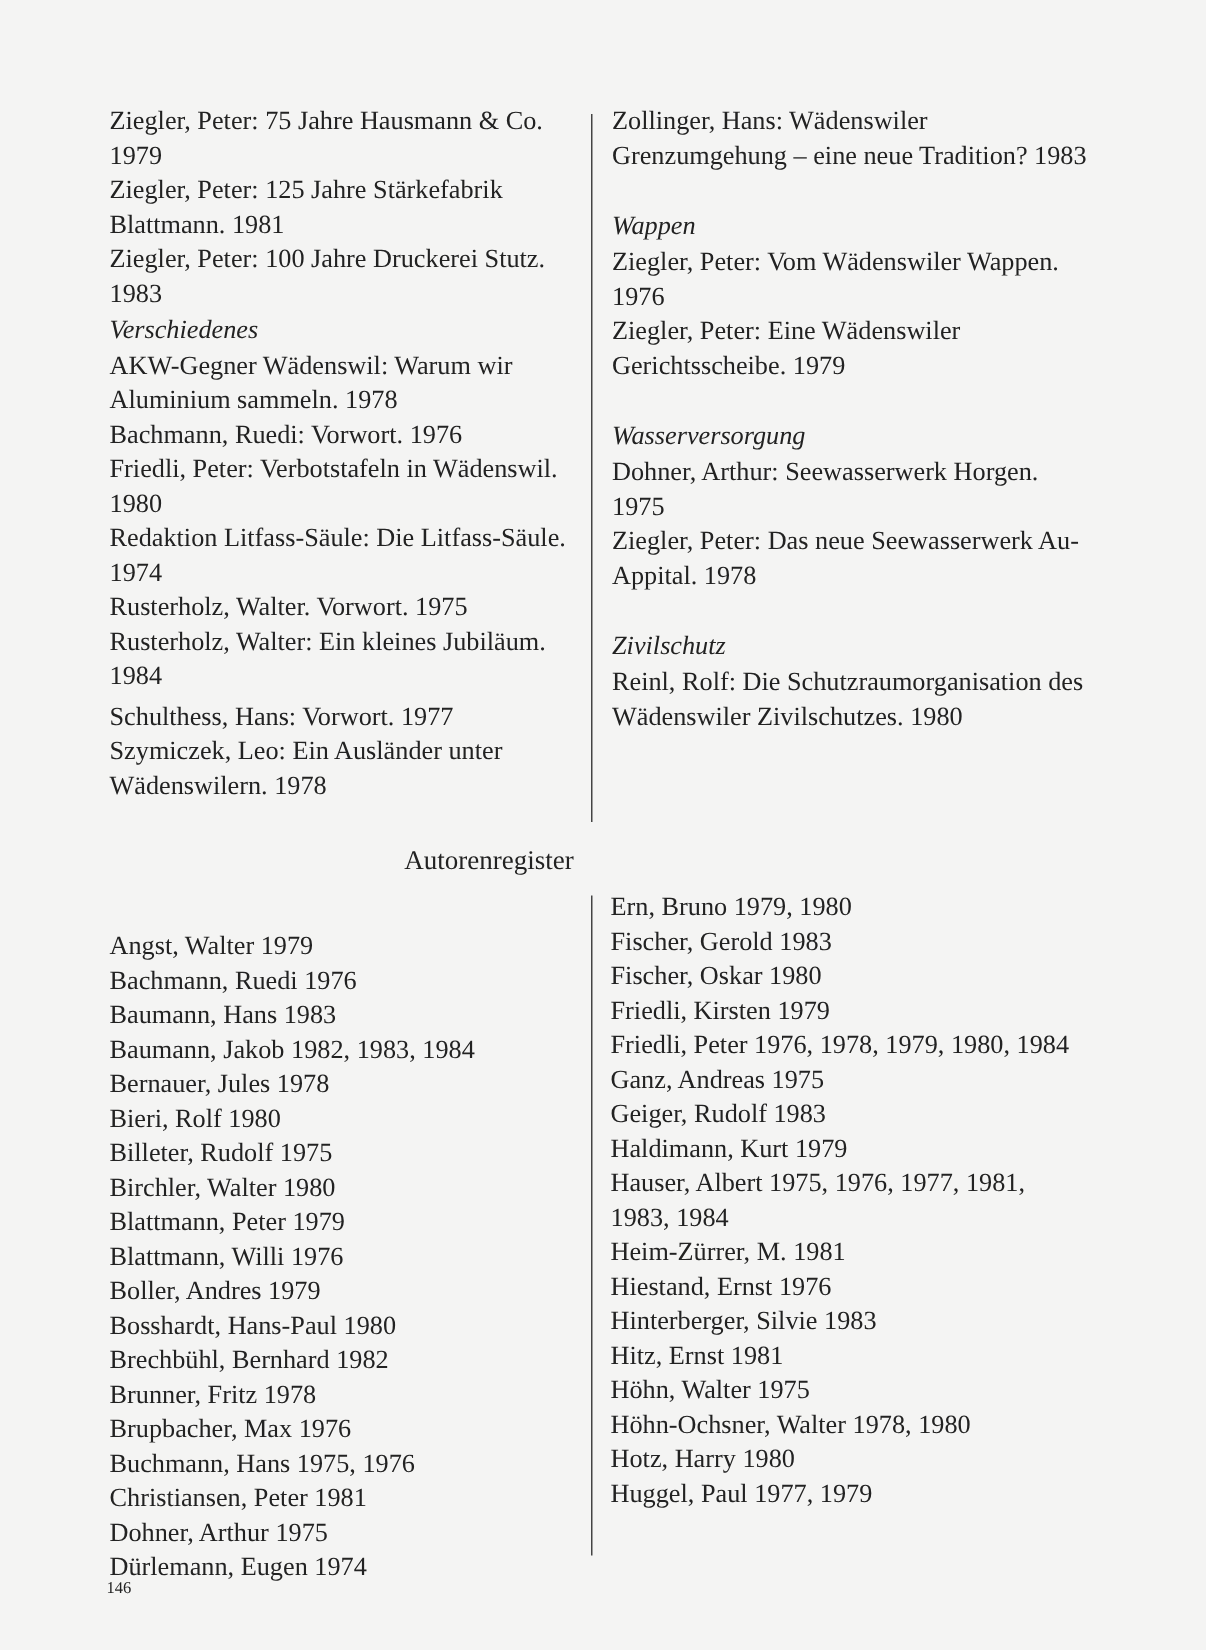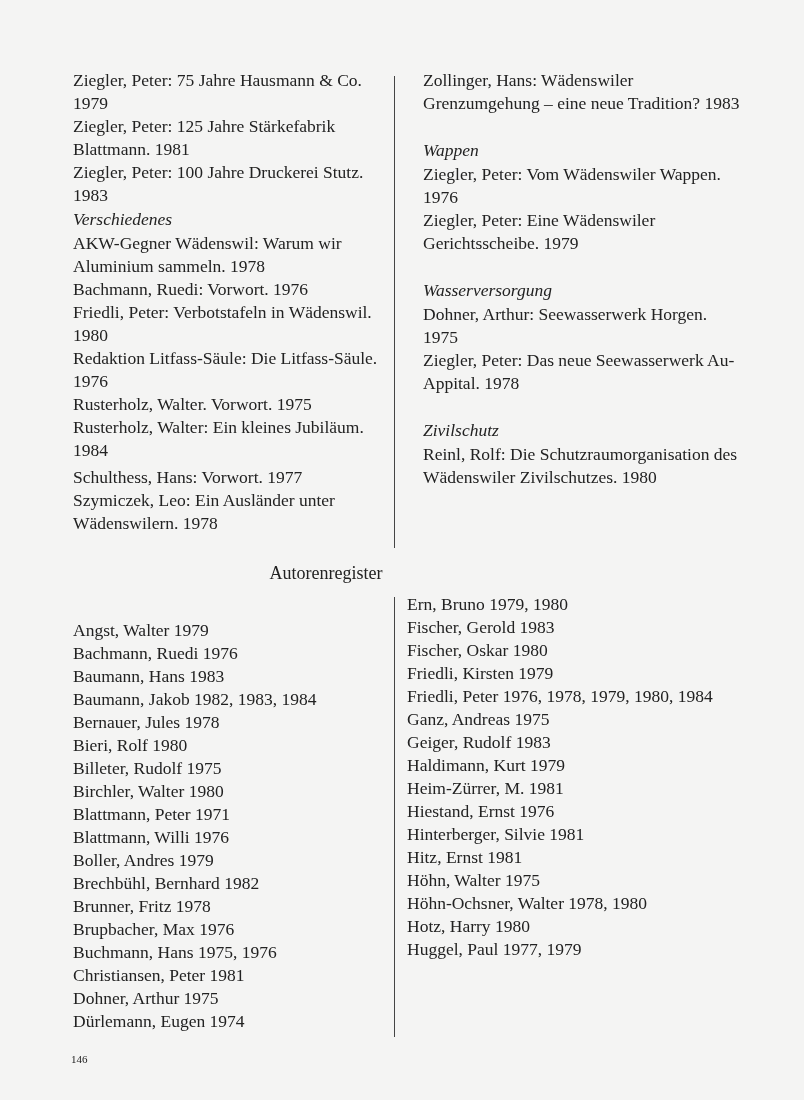--- a/index.html
+++ b/index.html
@@ -11,21 +11,21 @@
     position: relative;
     overflow: hidden;
   }
   .page { position: absolute; left: 0; top: 0; width: 804px; height: 1100px; }
   .col {
     position: absolute;
     font-size: 17.5px;
     line-height: 23px;
   }
   .col-left-top { left: 73px; top: 69px; width: 318px; }
-  .col-right-top { left: 423px; top: 69px; width: 320px; }
+  .col-right-top { left: 408px; top: 69px; width: 320px; }
   .divider {
     position: absolute;
     width: 1px;
     background: #444;
   }
   .div-top { left: 394px; top: 76px; height: 472px; }
   .div-bottom { left: 394px; top: 597px; height: 440px; }
   .entry { margin: 0; }
   .section-head {
     font-style: italic;
@@ -56,21 +56,21 @@
 
 <div class="page">
   <div class="col col-left-top" id="left-top">
       <div class="entry">Ziegler, Peter: 75 Jahre Hausmann &amp; Co. 1979</div>
       <div class="entry">Ziegler, Peter: 125 Jahre Stärkefabrik Blattmann. 1981</div>
       <div class="entry">Ziegler, Peter: 100 Jahre Druckerei Stutz. 1983</div>
       <div class="section-head">Verschiedenes</div>
       <div class="entry">AKW-Gegner Wädenswil: Warum wir Aluminium sammeln. 1978</div>
       <div class="entry">Bachmann, Ruedi: Vorwort. 1976</div>
       <div class="entry">Friedli, Peter: Verbotstafeln in Wädenswil. 1980</div>
-      <div class="entry">Redaktion Litfass-Säule: Die Litfass-Säule. 1976</div>
+      <div class="entry">Redaktion Litfass-Säule: Die Litfass-Säule. 1974</div>
       <div class="entry">Rusterholz, Walter. Vorwort. 1975</div>
       <div class="entry">Rusterholz, Walter: Ein kleines Jubiläum. 1984</div>
       <div class="gap-sm"></div>
       <div class="entry">Schulthess, Hans: Vorwort. 1977</div>
       <div class="entry">Szymiczek, Leo: Ein Ausländer unter Wädenswilern. 1978</div>
     </div>
   <div class="divider div-top"></div>
   <div class="col col-right-top" id="right-top">
       <div class="entry">Zollinger, Hans: Wädenswiler Grenzumgehung – eine neue Tradition? 1983</div>
       <div class="gap"></div>
@@ -90,44 +90,46 @@
 
   <div class="col col-left-bottom" id="authors-left">
       <div class="entry">Angst, Walter 1979</div>
       <div class="entry">Bachmann, Ruedi 1976</div>
       <div class="entry">Baumann, Hans 1983</div>
       <div class="entry">Baumann, Jakob 1982, 1983, 1984</div>
       <div class="entry">Bernauer, Jules 1978</div>
       <div class="entry">Bieri, Rolf 1980</div>
       <div class="entry">Billeter, Rudolf 1975</div>
       <div class="entry">Birchler, Walter 1980</div>
-      <div class="entry">Blattmann, Peter 1971</div>
+      <div class="entry">Blattmann, Peter 1979</div>
       <div class="entry">Blattmann, Willi 1976</div>
       <div class="entry">Boller, Andres 1979</div>
+      <div class="entry">Bosshardt, Hans-Paul 1980</div>
       <div class="entry">Brechbühl, Bernhard 1982</div>
       <div class="entry">Brunner, Fritz 1978</div>
       <div class="entry">Brupbacher, Max 1976</div>
       <div class="entry">Buchmann, Hans 1975, 1976</div>
       <div class="entry">Christiansen, Peter 1981</div>
       <div class="entry">Dohner, Arthur 1975</div>
       <div class="entry">Dürlemann, Eugen 1974</div>
     </div>
   <div class="divider div-bottom"></div>
   <div class="col col-right-bottom" id="authors-right">
       <div class="entry">Ern, Bruno 1979, 1980</div>
       <div class="entry">Fischer, Gerold 1983</div>
       <div class="entry">Fischer, Oskar 1980</div>
       <div class="entry">Friedli, Kirsten 1979</div>
       <div class="entry">Friedli, Peter 1976, 1978, 1979, 1980, 1984</div>
       <div class="entry">Ganz, Andreas 1975</div>
       <div class="entry">Geiger, Rudolf 1983</div>
       <div class="entry">Haldimann, Kurt 1979</div>
+      <div class="entry">Hauser, Albert 1975, 1976, 1977, 1981, 1983, 1984</div>
       <div class="entry">Heim-Zürrer, M. 1981</div>
       <div class="entry">Hiestand, Ernst 1976</div>
-      <div class="entry">Hinterberger, Silvie 1981</div>
+      <div class="entry">Hinterberger, Silvie 1983</div>
       <div class="entry">Hitz, Ernst 1981</div>
       <div class="entry">Höhn, Walter 1975</div>
       <div class="entry">Höhn-Ochsner, Walter 1978, 1980</div>
       <div class="entry">Hotz, Harry 1980</div>
       <div class="entry">Huggel, Paul 1977, 1979</div>
     </div>
 
   <div class="page-number">146</div>
 </div>
 

